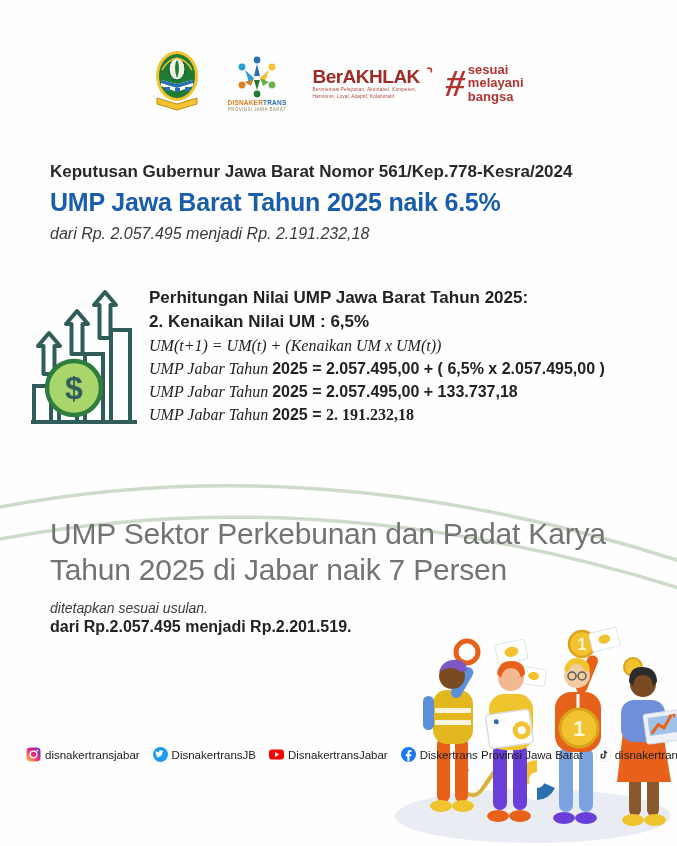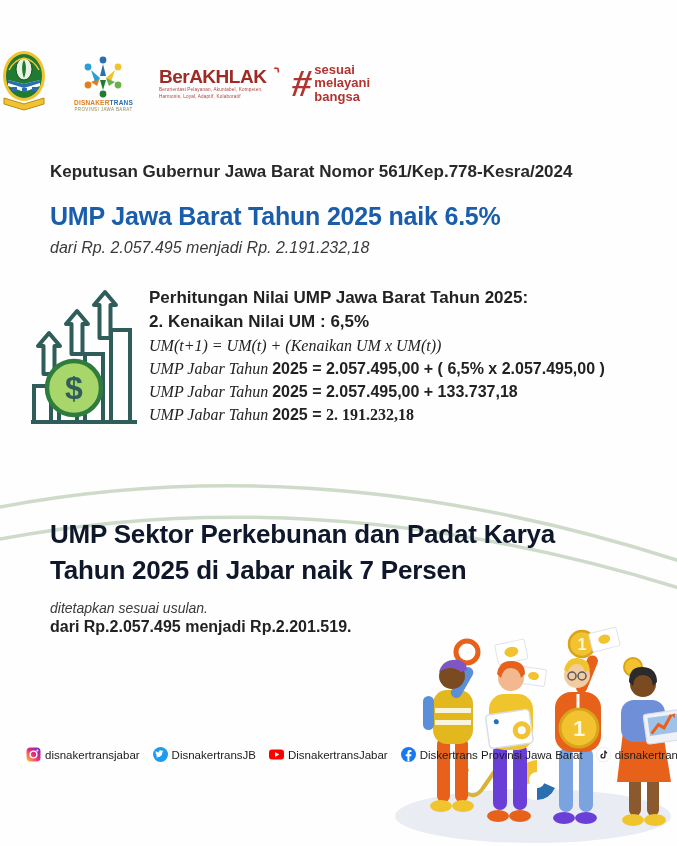--- a/index.html
+++ b/index.html
@@ -2,51 +2,51 @@
 <html><head>
 <meta charset="utf-8">
 <style>
   html,body{margin:0;padding:0;background:#e8e8e8;}
   .page{
     position:relative;width:677px;height:846px;margin:0 auto;
     background:#fefefe;overflow:hidden;
     font-family:"Liberation Sans",sans-serif;color:#282828;
   }
   
-  .logo-row{position:absolute;top:50px;left:0;right:0;display:flex;align-items:center;gap:26px;}
+  .logo-row{position:absolute;top:50px;left:0;right:0;display:flex;justify-content:center;align-items:center;gap:26px;}
   .logo-berakhlak{display:flex;flex-direction:column;line-height:1;}
   .ba-title{font-size:19px;font-weight:bold;color:#9e2b25;letter-spacing:-0.5px;position:relative;}
   .ba-arrow{position:absolute;right:-12px;top:-6px;font-size:16px;font-weight:bold;color:#c0392b;transform:rotate(-45deg);}
   .ba-tag{font-size:4.6px;color:#b0433c;margin-top:2px;letter-spacing:0.2px;}
   .logo-bangga{display:flex;align-items:center;gap:3px;}
   .bangga-hash{font-family:"Liberation Serif",serif;font-style:italic;font-weight:bold;font-size:38px;color:#b23430;line-height:0.8;}
   .bangga-words{display:flex;flex-direction:column;line-height:1.02;}
   .bangga-words div{font-size:13px;font-weight:bold;color:#b23430;}
   .dn-wrap{display:flex;flex-direction:column;align-items:center;line-height:1;}
   .dn-name{font-size:6.5px;font-weight:bold;color:#e07f1e;margin-top:2px;letter-spacing:0.2px;}
   .dn-name b{color:#2a6fb0;}
   .dn-sub{font-size:4.5px;color:#8b8b5a;margin-top:1.5px;letter-spacing:0.4px;}
   
   .decree{position:absolute;left:50px;top:160px;width:590px;}
   .decree-line{font-size:17px;font-weight:bold;color:#282828;line-height:24px;}
-  .decree-headline{font-size:25px;font-weight:bold;color:#1a5dab;margin-top:18px;letter-spacing:-0.2px;}
+  .decree-headline{font-size:25px;font-weight:bold;color:#1a5dab;margin-top:4px;letter-spacing:-0.2px;}
   .decree-sub{font-size:16px;font-style:italic;color:#3a3a3a;margin-top:8px;}
   
   .calc{position:absolute;left:31px;top:286px;display:flex;gap:12px;align-items:flex-start;}
   .calc-text{width:505px;}
   .calc-bold{font-size:17px;font-weight:bold;line-height:24px;color:#222;}
   .f-row{font-size:16px;line-height:23px;white-space:nowrap;}
   .f-it{font-family:"Liberation Serif",serif;font-style:italic;color:#222;}
   .f-b{font-weight:bold;color:#222;}
   .f-sb{font-family:"Liberation Serif",serif;font-weight:bold;color:#222;}
   
   .waves{position:absolute;left:0;top:430px;pointer-events:none;}
   
   .sector{position:absolute;left:50px;top:516px;width:600px;}
-  .sector-headline{font-size:26px;font-weight:bold;color:#0f172a;line-height:36px;letter-spacing:-0.2px;}
+  .sector-headline{font-size:30px;font-weight:normal;color:#737373;line-height:36px;letter-spacing:-0.2px;}
   .sector-note1{font-size:14px;font-style:italic;color:#3a3a3a;margin-top:12px;}
   .sector-note2{font-size:16px;font-weight:bold;color:#222;margin-top:2px;}
   
   .illustration{position:absolute;left:381px;top:620px;z-index:1;}
   
   .social-bar{position:absolute;left:26px;top:747px;display:flex;align-items:center;gap:13px;z-index:5;}
   .social-item{display:flex;align-items:center;gap:4px;cursor:pointer;}
   .social-item span.handle{font-size:11.5px;font-weight:normal;color:#1c1c1c;white-space:nowrap;}
   .si{width:15px;height:15px;display:inline-flex;}
 </style>

